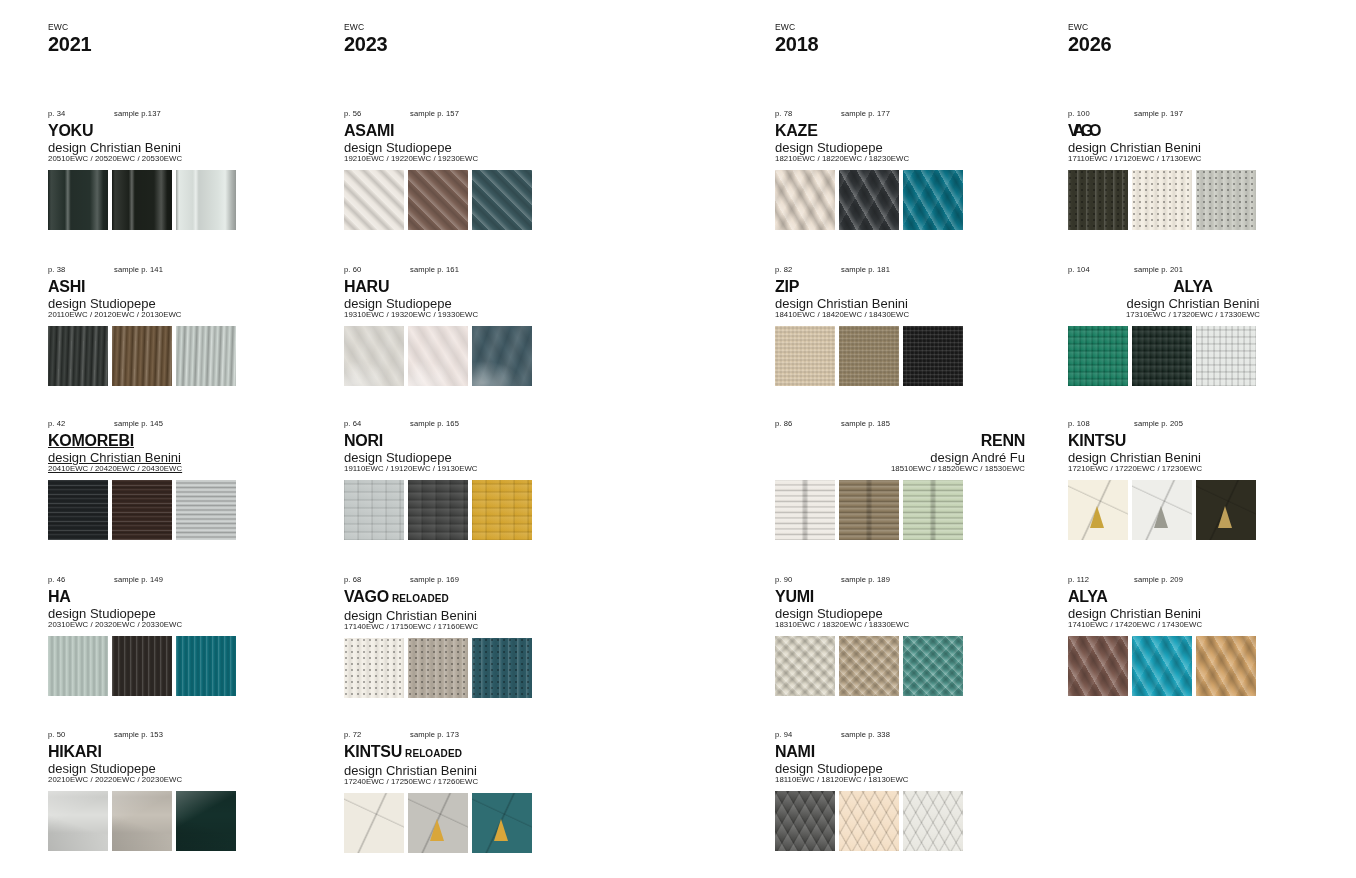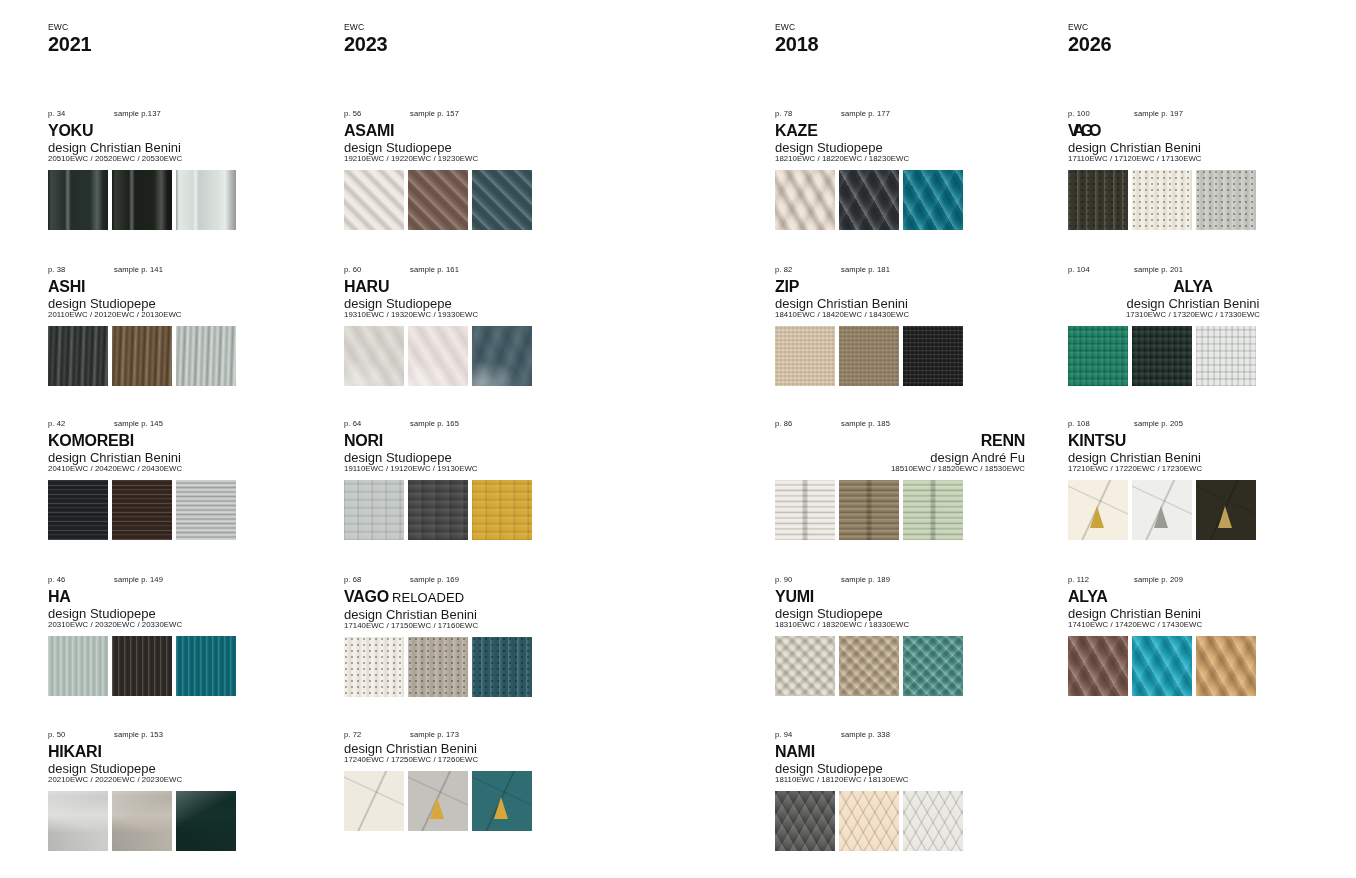--- a/index.html
+++ b/index.html
@@ -82,22 +82,22 @@
   .entry-title {
     font-size: 16px;
     font-weight: 700;
     line-height: 19px;
     letter-spacing: -0.25px;
     color: #101010;
     margin-top: 1px;
     white-space: nowrap;
   }
   .entry-title .reloaded {
-    font-size: 13px;
-    font-weight: 400;
+    font-size: 10px;
+    font-weight: 700;
     letter-spacing: 0.1px;
     margin-left: 3px;
   }
   .entry-title.kerned .vago-v {
     letter-spacing: -4.2px;
   }
   .entry-designer {
     font-size: 13px;
     line-height: 11px;
     color: #1b1b1b;
@@ -313,21 +313,21 @@
             <div class="tex wood"></div>
           </div>
           <div class="swatch" style="background: rgb(107, 82, 54);">
             <div class="tex wood"></div>
           </div>
           <div class="swatch" style="background: rgb(201, 210, 205);">
             <div class="tex wood"></div>
           </div>
         </div>
       </div>
-      <div class="entry" style="top: 406px;">
+      <div class="entry" style="top: 406px; text-decoration: underline;">
         <div class="entry-refs">
           <span class="entry-page">p. 42</span>
           <span class="entry-sample">sample p. 145</span>
         </div>
         <div class="entry-title"><span>KOMOREBI</span></div>
         <div class="entry-designer">design Christian Benini</div>
         <div class="entry-codes">20410EWC / 20420EWC / 20430EWC</div>
         <div class="swatches">
           <div class="swatch" style="background: rgb(34, 38, 40);">
             <div class="tex hstripe"></div>
@@ -464,20 +464,21 @@
           <div class="swatch" style="background: rgb(45, 90, 101);">
             <div class="tex dots"></div>
           </div>
         </div>
       </div>
       <div class="entry" style="top: 717px;">
         <div class="entry-refs">
           <span class="entry-page">p. 72</span>
           <span class="entry-sample">sample p. 173</span>
         </div>
+        <div class="entry-title"><span>KINTSU</span><span class="reloaded">RELOADED</span></div>
         <div class="entry-designer">design Christian Benini</div>
         <div class="entry-codes">17240EWC / 17250EWC / 17260EWC</div>
         <div class="swatches">
           <div class="swatch" style="background: rgb(238, 234, 224);">
             <div class="tex crack"></div>
           </div>
           <div class="swatch" style="background: rgb(196, 194, 188);">
             <div class="tex crack"></div>
             <div class="wedge" style="border-bottom: 22px solid rgb(217, 166, 58); left: 22px; top: 26px;"></div>
           </div>

